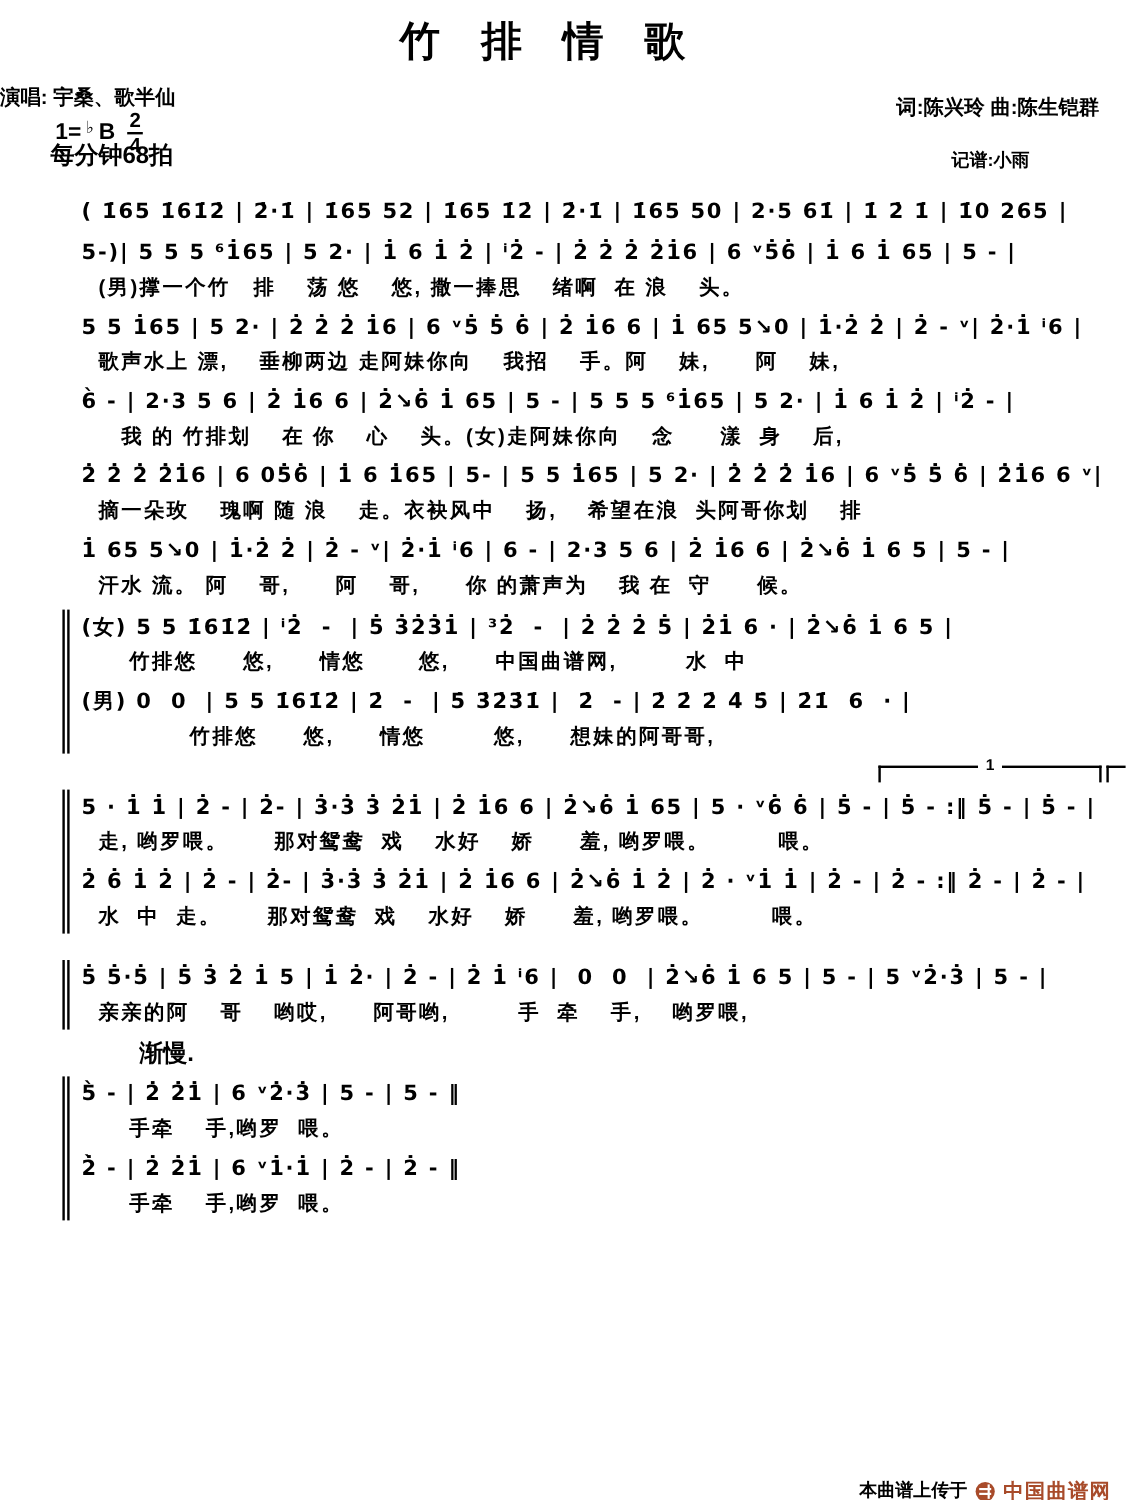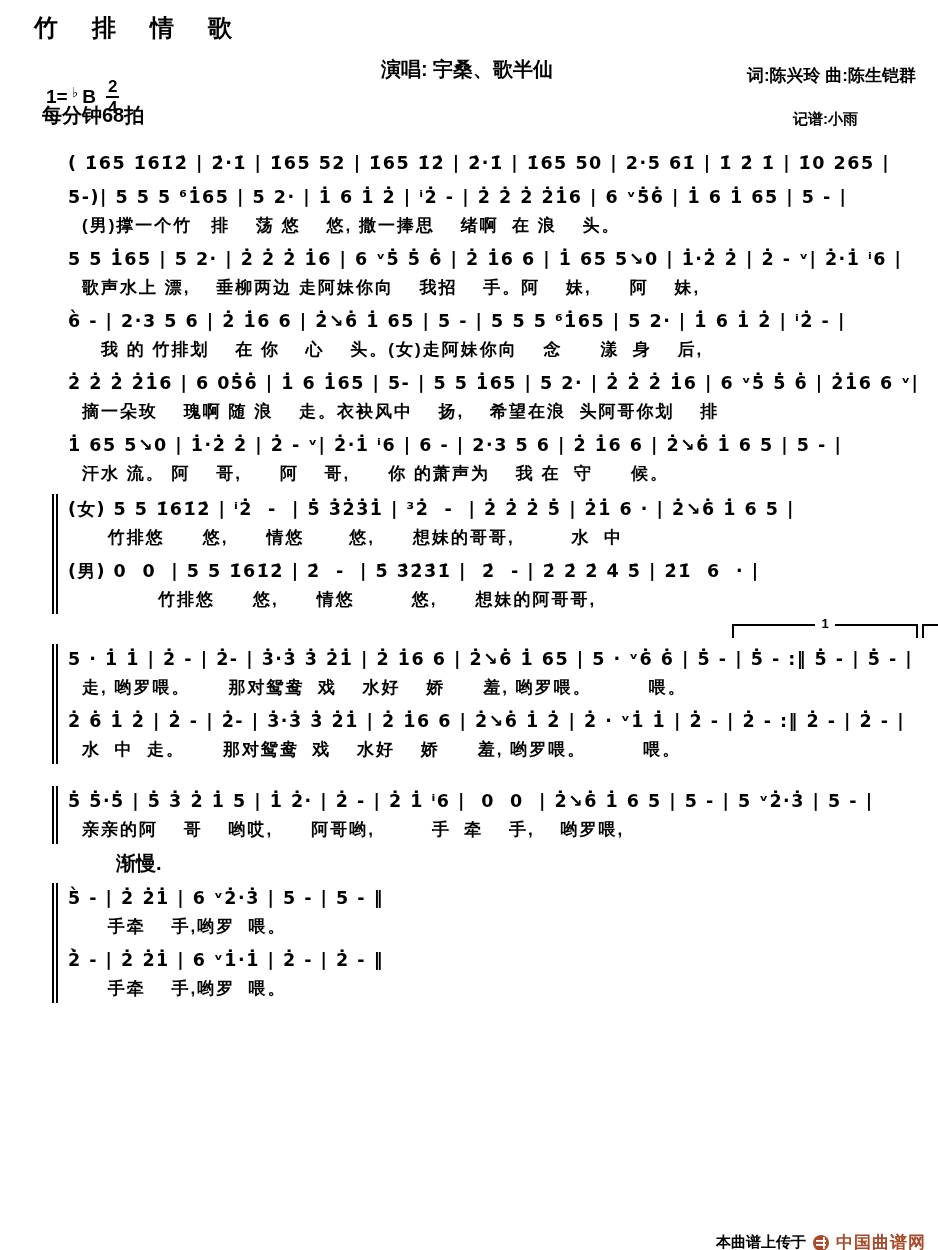--- a/index.html
+++ b/index.html
@@ -5,28 +5,28 @@
   html,body{margin:0;padding:0;}
   body{
     width:938px;height:1250px;overflow:hidden;position:relative;
     background:#ffffff;color:#000;
     font-family:"Liberation Sans","DejaVu Sans",sans-serif;
   }
   .sheet{position:relative;width:938px;height:1250px;}
 
   
   .title{
-    text-align:left;font-size:24px;font-weight:bold;
-    letter-spacing:34px;padding-left:34px;margin-top:12px;
+    text-align:center;font-size:34px;font-weight:bold;
+    letter-spacing:34px;margin-top:12px;
     font-family:"DejaVu Serif","Liberation Serif",serif;
   }
   .subtitle-row{position:relative;height:40px;margin-top:10px;}
   .performer{
-    position:absolute;left:0;right:4px;text-align:center;top:2px;
-    font-size:20px;font-weight:bold;
+    position:absolute;left:0;right:4px;top:2px;
+    font-size:17px;font-weight:bold;
   }
   .credits{
     position:absolute;right:22px;top:10px;
     font-size:17px;font-weight:bold;
   }
   .meta-row{position:relative;height:44px;}
   .keysig{
     position:absolute;left:46px;top:-16px;
     font-size:19px;font-weight:bold;display:flex;align-items:center;gap:4px;
   }
@@ -132,21 +132,21 @@
     </div>
 
     <div class="system">
       <div class="notation">1̇ 65 5↘0 | 1̇·2̇ 2̇ | 2̇ - ᵛ| 2̇·1̇ ⁱ6 | 6 - | 2·3 5 6 | 2̇ 1̇6 6 | 2̇↘6̇ 1̇ 6 5 | 5 - |</div>
       <div class="lyrics">汗水 流。 阿　 哥,　　阿　 哥,　　你 的萧声为　 我 在  守　　候。</div>
     </div>
 
     <div class="group">
       <div class="system">
         <div class="notation">(女) 5 5 1̇61̇2̇ | ⁱ2̇  -  | 5̇ 3̇2̇3̇1̇ | ³2̇  -  | 2̇ 2̇ 2̇ 5̇ | 2̇1̇ 6 · | 2̇↘6̇ 1̇ 6 5 |</div>
-        <div class="lyrics">　 竹排悠　　悠,　　情悠　　 悠,　　想妹的哥哥,　　　水  中</div>
+        <div class="lyrics">　 竹排悠　　悠,　　情悠　　 悠,　　中国曲谱网,　　　水  中</div>
       </div>
       <div class="system">
         <div class="notation">(男) 0  0  | 5 5 1̇61̇2̇ | 2̇  -  | 5̇ 3̇2̇3̇1̇ |  2̇  - | 2̇ 2̇ 2̇ 4̇ 5̇ | 2̇1̇  6  · |</div>
         <div class="lyrics">　　　　竹排悠　　悠,　　情悠　　　悠,　　想妹的阿哥哥,</div>
       </div>
     </div>
 
     <div class="volta-holder">
       <div class="volta volta-1"><span class="num">1</span></div>
       <div class="volta volta-2"><span class="num">2</span></div>

